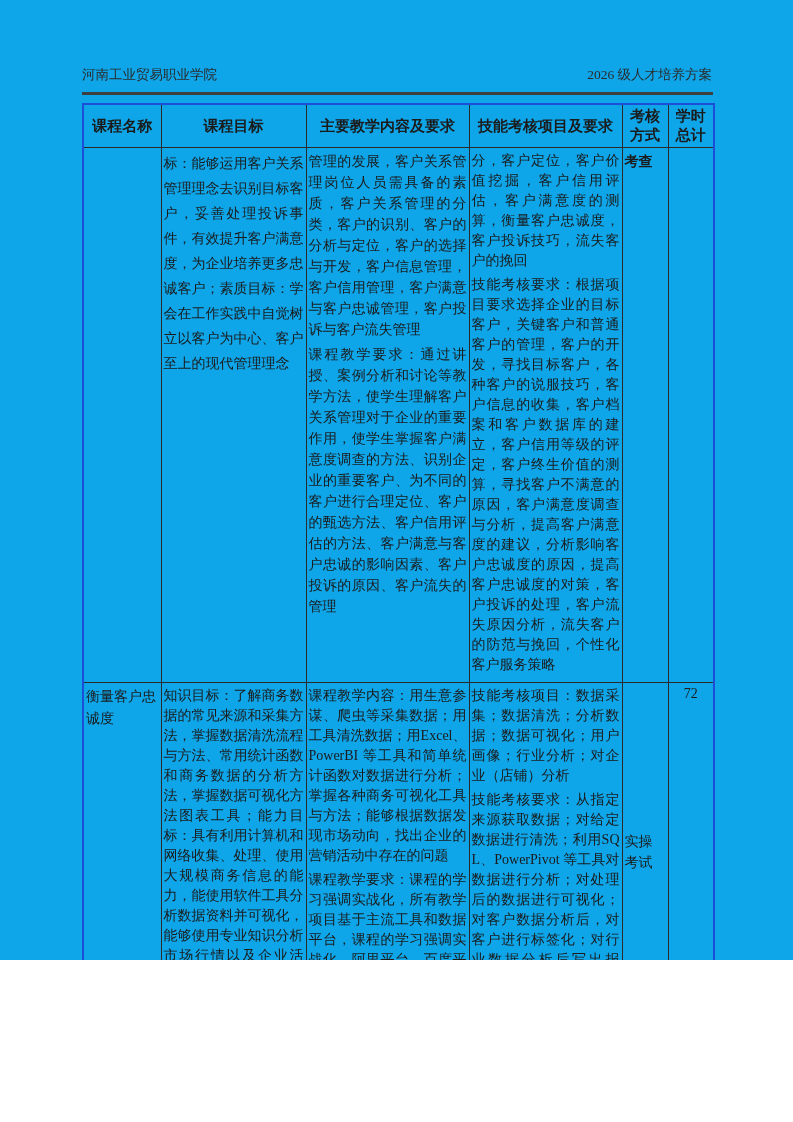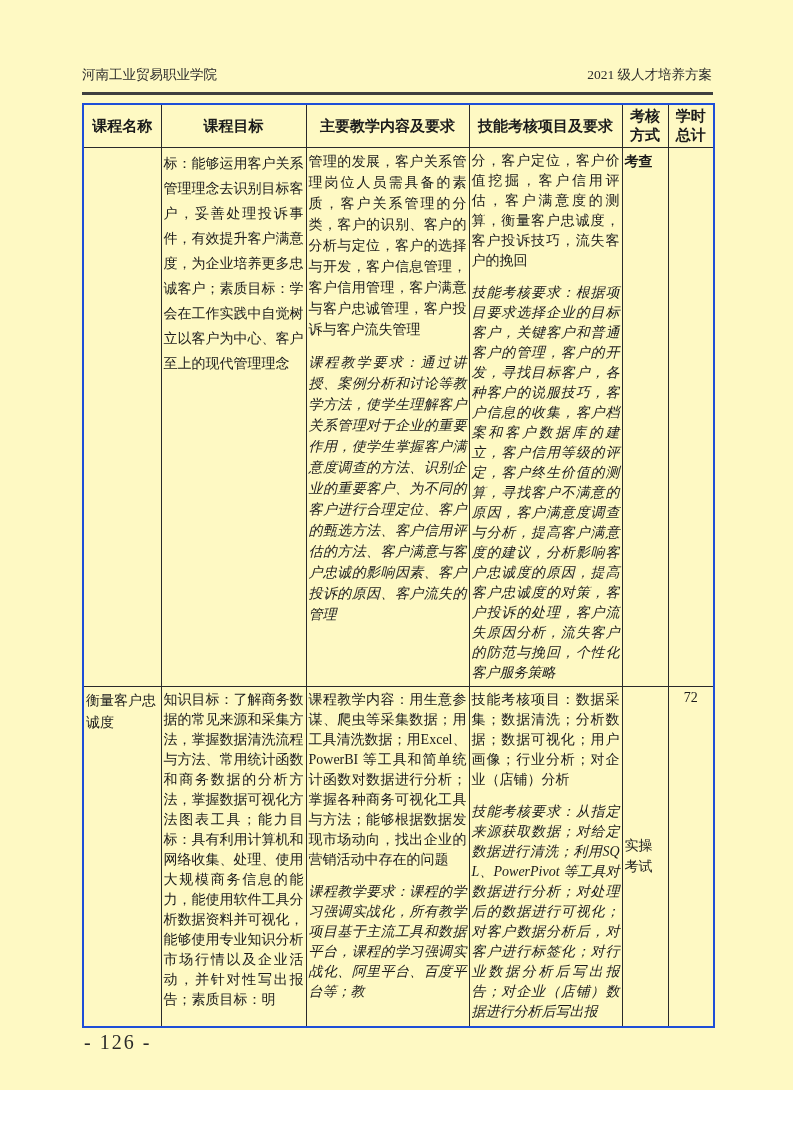--- a/index.html
+++ b/index.html
@@ -3,22 +3,22 @@
 <meta charset="utf-8">
 <style>
   html, body {
     margin: 0;
     padding: 0;
     background: #ffffff;
   }
   .sheet {
     position: relative;
     width: 793px;
-    height: 1090px;
-    background: #fef9c3;
+    height: 960px;
+    background: #0ea5e9;
     font-family: "Liberation Serif", "DejaVu Serif", serif;
     color: #1b1b1b;
     overflow: hidden;
   }
   .doc-header {
     position: absolute;
     left: 82px;
     top: 66px;
     width: 630px;
     display: flex;
@@ -66,21 +66,21 @@
   }
   tr.hdr-row { height: 42px; }
   tr.row-1 { height: 535px; }
   tr.row-2 { height: 340px; }
   td.body-cell {
     text-align: justify;
     line-height: 20px;
   }
   td.lh25 { line-height: 25px; }
   td.lh21 { line-height: 21px; }
-  .para-2 { margin-top: 12px; font-style: italic; }
+  .para-2 { margin-top: 4px; }
   td.cell-course {
     vertical-align: middle;
     line-height: 22px;
     text-align: left;
     padding-left: 7px;
   }
   td.cell-method {
     line-height: 21px;
     text-align: left;
     padding: 3px 2px 3px 4px;
@@ -101,21 +101,21 @@
     color: #2a2a2a;
   }
 </style>
 </head>
 <body>
 
 <div class="sheet">
 
   <div class="doc-header">
     <span>河南工业贸易职业学院</span>
-    <span>2021 级人才培养方案</span>
+    <span>2026 级人才培养方案</span>
   </div>
   <div class="header-rule"></div>
 
   <table class="course-table">
     <colgroup>
       <col style="width:78px">
       <col style="width:145px">
       <col style="width:163px">
       <col style="width:153px">
       <col style="width:46px">

